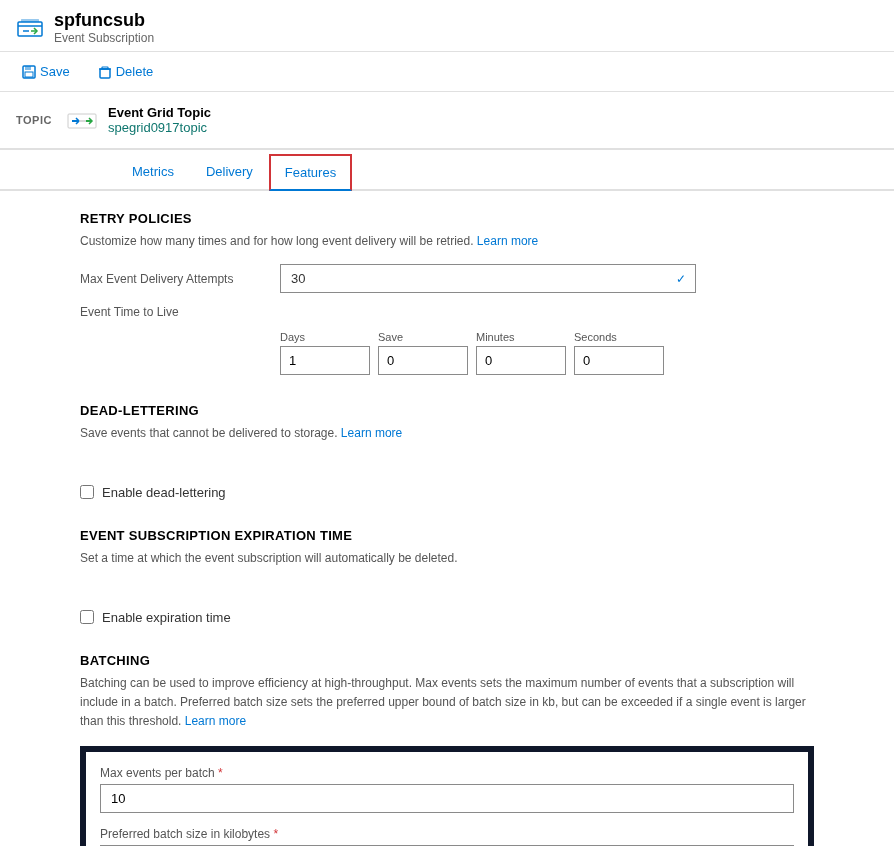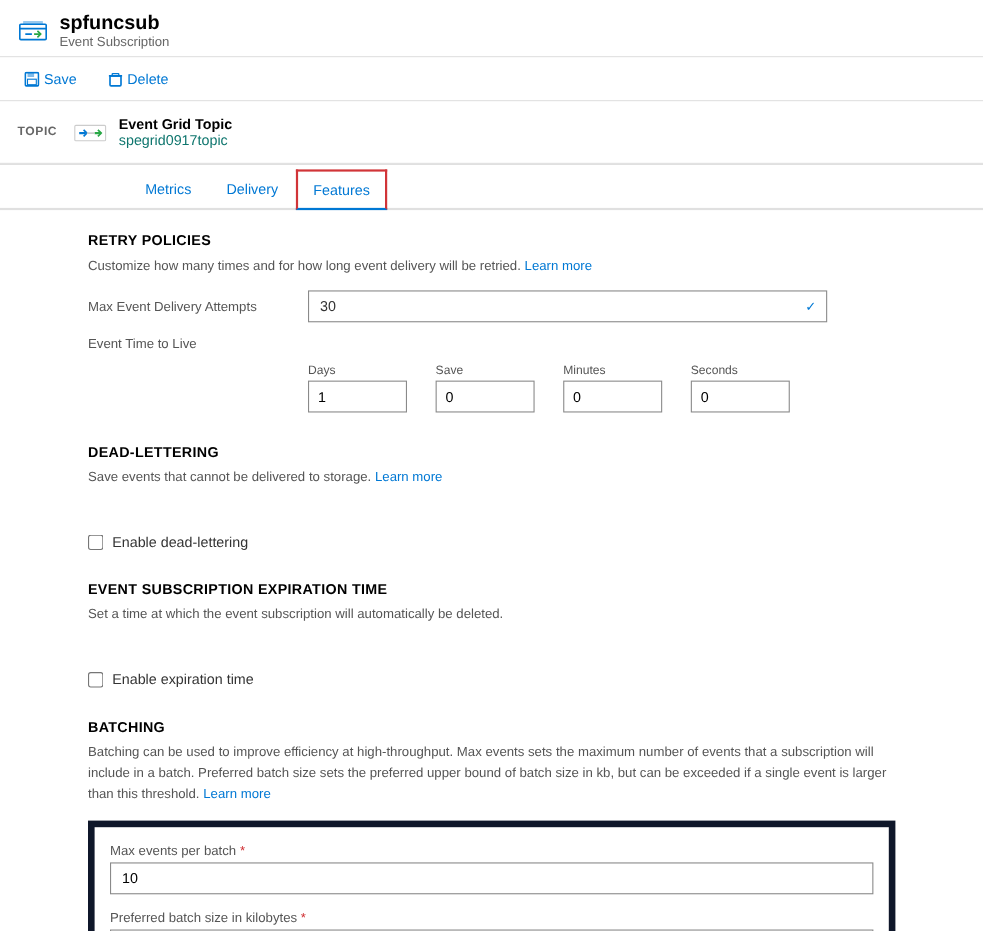--- a/index.html
+++ b/index.html
@@ -26,30 +26,30 @@
     .content { padding: 20px 80px; }
 
     .section { margin-bottom: 28px; }
     .section-title { font-size: 13px; font-weight: 700; color: #000; letter-spacing: 0.3px; margin-bottom: 6px; }
     .section-desc { font-size: 12px; color: #555; margin-bottom: 14px; line-height: 1.5; }
     .section-desc a, .learn-more { color: #0078d4; cursor: pointer; text-decoration: none; }
 
     .field-row { display: flex; align-items: center; margin-bottom: 12px; }
     .field-label { font-size: 12px; color: #555; min-width: 200px; }
 
-    .select-field { position: relative; width: 472px; }
+    .select-field { position: relative; width: 416px; }
     .select-field select { width: 100%; padding: 6px 10px; border: 1px solid #8a8a8a; font-size: 13px; color: #333; background: #fff; appearance: none; cursor: pointer; }
     .select-arrow { position: absolute; right: 10px; top: 50%; transform: translateY(-50%); color: #0078d4; font-size: 12px; pointer-events: none; }
 
-    .time-fields { display: flex; gap: 26px; margin-left: 200px; margin-bottom: 12px; }
+    .time-fields { display: flex; gap: 8px; margin-left: 200px; margin-bottom: 12px; }
     .time-group { display: flex; flex-direction: column; gap: 3px; }
     .time-group label { font-size: 11px; color: #555; }
     .time-group input { width: 90px; padding: 6px 8px; border: 1px solid #8a8a8a; font-size: 13px; }
 
-    .checkbox-row { display: flex; align-items: flex-end; gap: 8px; margin-bottom: 8px; margin-top: 43px; }
+    .checkbox-row { display: flex; align-items: flex-start; gap: 8px; margin-bottom: 8px; margin-top: 43px; }
     .checkbox-row input[type="checkbox"] { width: 14px; height: 14px; cursor: pointer; }
     .checkbox-row label { font-size: 13px; color: #333; cursor: pointer; }
 
     .batching-desc { font-size: 12px; color: #555; line-height: 1.6; margin-bottom: 14px; }
 
     .highlighted-section { border: 6px solid #0f172a; padding: 14px; margin-top: 8px; }
     .input-field-group { margin-bottom: 14px; }
     .input-label { font-size: 12px; color: #555; margin-bottom: 4px; display: block; }
     .input-label .required { color: #d13438; }
     .input-field-group input[type="text"] { width: 100%; padding: 6px 10px; border: 1px solid #8a8a8a; font-size: 13px; }

